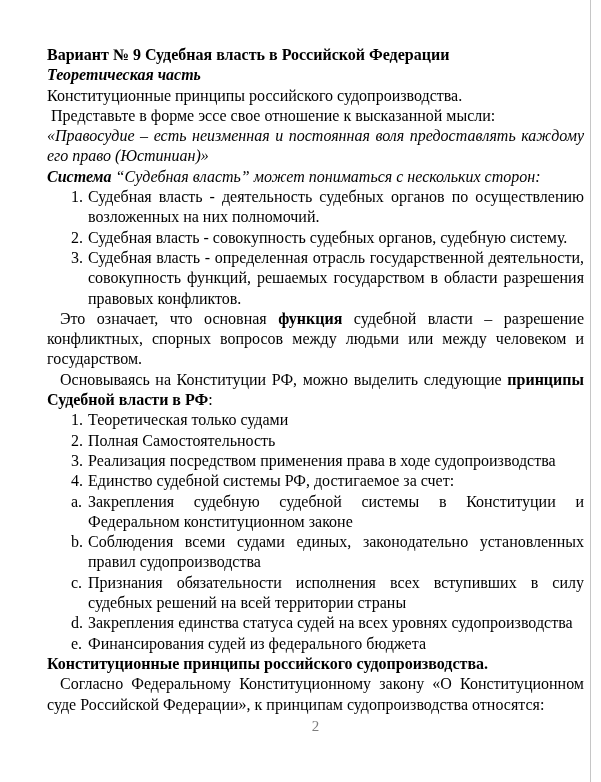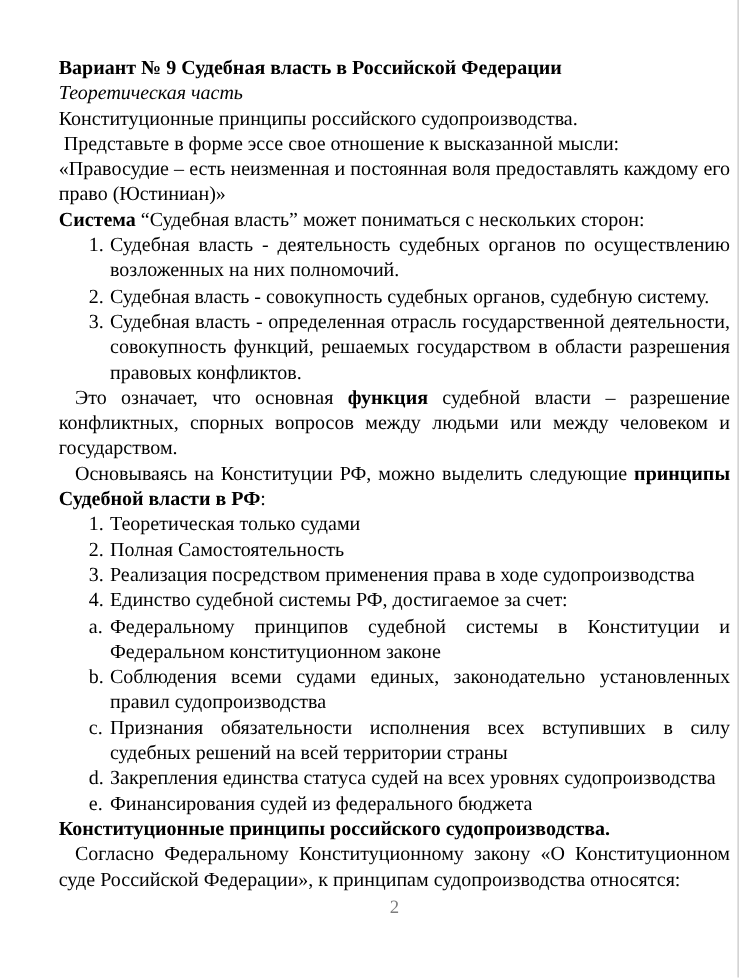--- a/index.html
+++ b/index.html
@@ -30,27 +30,27 @@
     left: 47px;
     top: 21px;
     width: 537px;
     margin-top: 24px;
   }
   p {
     margin: 0;
     padding: 0;
   }
   .b  { font-weight: bold; }
-  .bi { font-weight: normal; font-style: italic; }
+  .bi { font-weight: bold; font-style: italic; }
   .biu {
     font-weight: bold;
     font-style: italic;
     text-decoration: underline;
   }
-  .just { text-align: justify; }
+  .just { text-align: justify; font-style: italic; }
   .ind  { text-indent: 13px; text-align: justify; }
   .lead-sp { padding-left: 4px; }
   .list { }
   .li {
     position: relative;
     padding-left: 41px;
     text-align: justify;
   }
   .li .marker {
     position: absolute;
@@ -120,21 +120,21 @@
     </div>
     <div class="li">
       <span class="marker">4.</span>
       <span>Единство судебной системы РФ, достигаемое за счет:</span>
     </div>
   </div>
 
   <div class="list">
     <div class="li">
       <span class="marker">a.</span>
-      <span>Федеральному принципов судебной системы в Конституции и Федеральном конституционном законе</span>
+      <span>Закрепления судебную судебной системы в Конституции и Федеральном конституционном законе</span>
     </div>
     <div class="li">
       <span class="marker">b.</span>
       <span>Соблюдения всеми судами единых, законодательно установленных правил судопроизводства</span>
     </div>
     <div class="li">
       <span class="marker">c.</span>
       <span>Признания обязательности исполнения всех вступивших в силу судебных решений на всей территории страны</span>
     </div>
     <div class="li">

